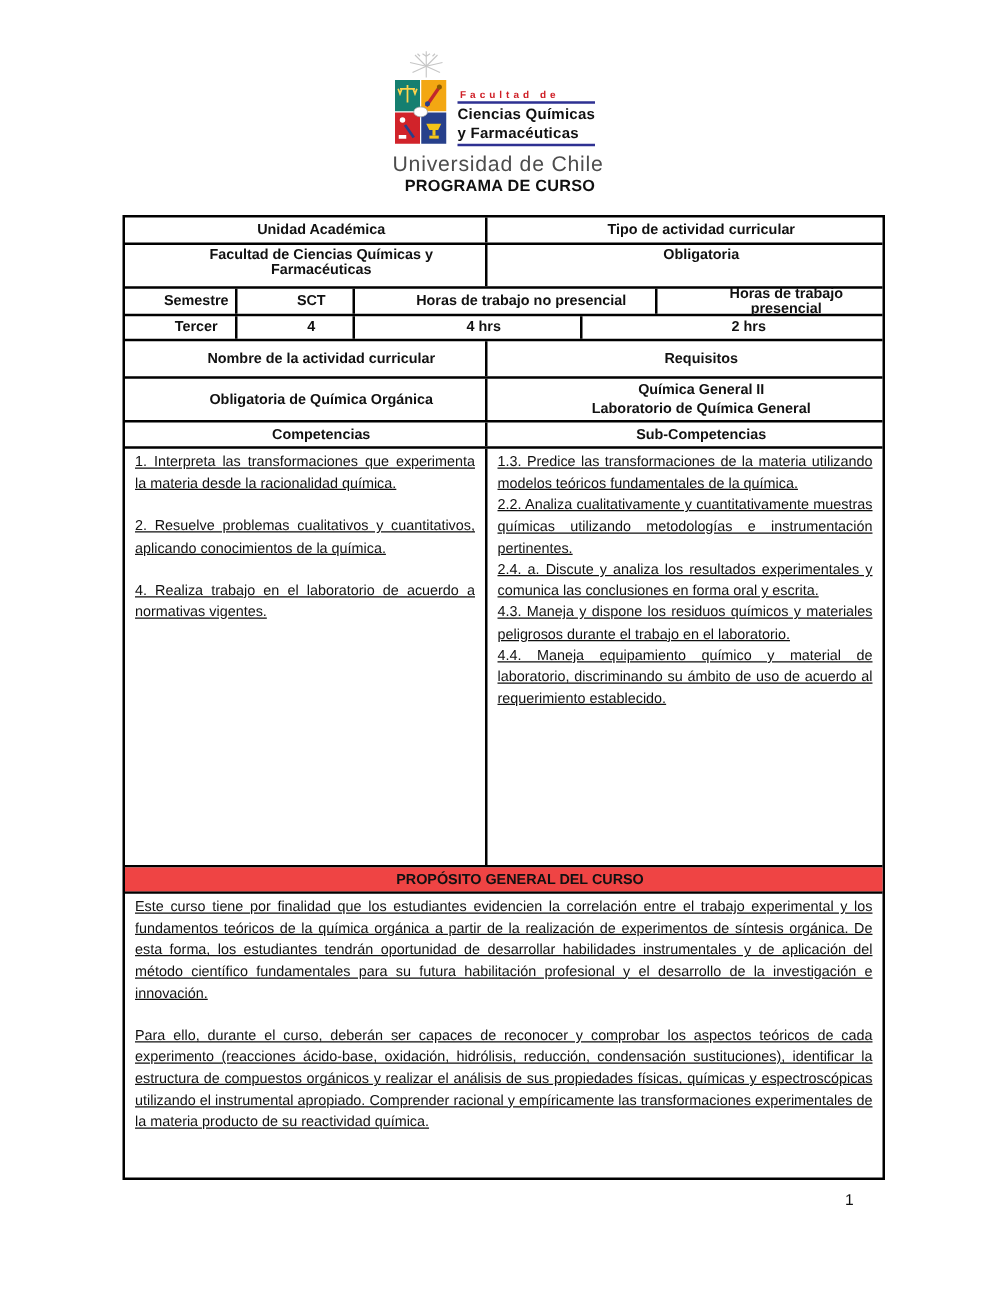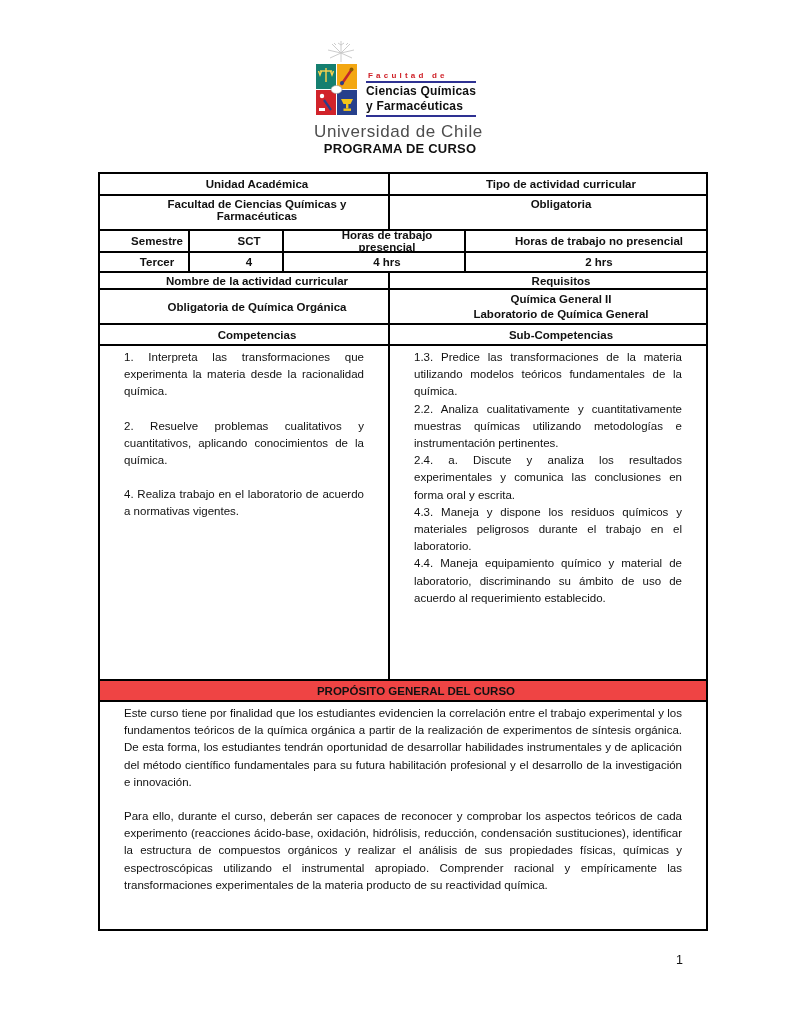--- a/index.html
+++ b/index.html
@@ -33,25 +33,25 @@
   .hd { font-weight:bold; text-align:center; display:flex; align-items:center; justify-content:center;padding-left:32px; }
   .hd-top { align-items:flex-start; }
   .hd-col { flex-direction:column; line-height:15px; }
   .c-left { width:288px; flex:none; }
   .c-right { flex:1; }
   .c1 { width:88px; flex:none; }
   .c2 { width:94px; flex:none; }
   .c3 { width:182px; flex:none; }
   .c4 { flex:1; }
   .r1 { height:22px; } .r2 { height:35px; } .r3 { height:22px; } .r4 { height:20px; }
-  .r5 { height:17px;justify-content:flex-end; } .r6 { height:35px; } .r7 { height:21px; }
+  .r5 { height:30px;justify-content:flex-end; } .r6 { height:35px; } .r7 { height:21px; }
   .r8 { height:335px; } .r9 { height:21px; } .r10 { height:227px; }
   .r9 .cell { background:#ef4444; }
 
-  .body-cell { text-align:justify; line-height:17.2px; padding:3px 24px; overflow:hidden; }
+  .body-cell { text-align:justify; line-height:17.2px; padding:3px 8px; overflow:hidden;text-decoration:underline; }
   .body-cell p { margin:0; }
   .comp p { margin:0 0 17px 0; }
   .comp p:last-child { margin-bottom:0; }
   .full { width:100%; }
   .prop-body p { margin:0 0 17px 0; }
   .prop-body p:last-child { margin-bottom:0; }
 
   
   .pageno { position:absolute; left:676px; top:953px; font-size:12.5px; color:#111; }
 </style>
@@ -126,22 +126,22 @@
     </div>
 
     <div class="trow r2">
       <div class="cell hd hd-top c-left">Facultad de Ciencias Químicas y Farmacéuticas</div>
       <div class="cell hd hd-top c-right">Obligatoria</div>
     </div>
 
     <div class="trow r3">
       <div class="cell hd c1">Semestre</div>
       <div class="cell hd c2">SCT</div>
+      <div class="cell hd c4">Horas de trabajo no presencial</div>
       <div class="cell hd c3">Horas de trabajo presencial</div>
-      <div class="cell hd c4">Horas de trabajo no presencial</div>
     </div>
 
     <div class="trow r4">
       <div class="cell hd c1">Tercer</div>
       <div class="cell hd c2">4</div>
       <div class="cell hd c3">4 hrs</div>
       <div class="cell hd c4">2 hrs</div>
     </div>
 
     <div class="trow r5">

